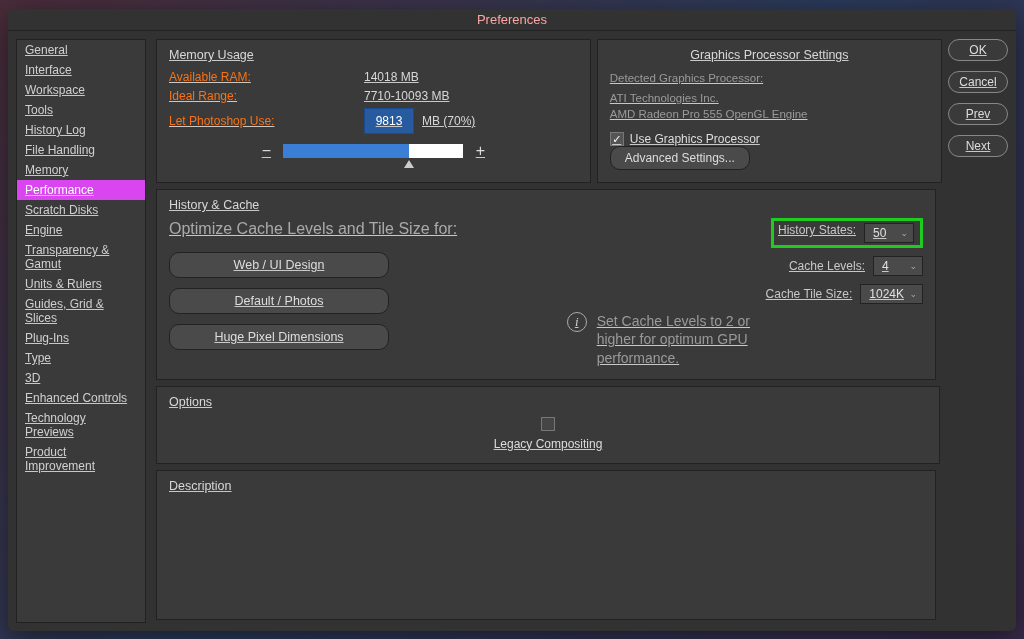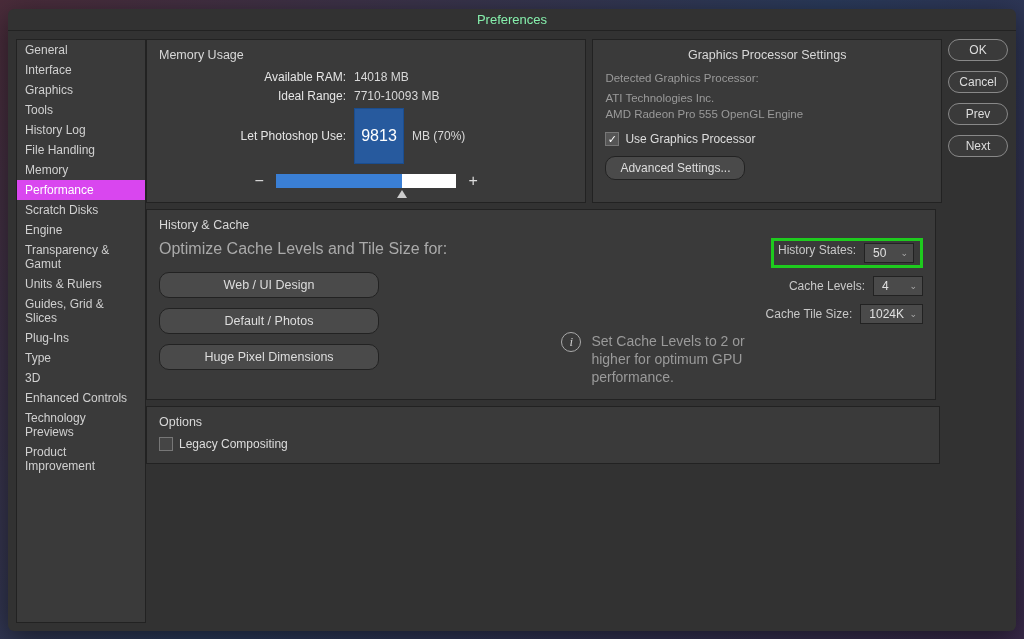--- a/index.html
+++ b/index.html
@@ -17,29 +17,30 @@
     background: #323232;
     border-radius: 6px;
     box-shadow: 0 8px 30px rgba(0,0,0,0.5);
     display: flex;
     flex-direction: column;
   }
   .titlebar {
     height: 22px;
     text-align: center;
     line-height: 22px;
-    color: #86efac;
+    color: #fca5a5;
     font-size: 13px;
     border-bottom: 1px solid #222;
   }
   .body {
     flex: 1;
     display: flex;
     padding: 8px;
-    gap: 0;
+    gap: 10px;
+    text-decoration: underline;
   }
   .sidebar {
     width: 130px;
     background: #3a3a3a;
     border: 1px solid #222;
     overflow: hidden;
   }
   .sidebar-item {
     padding: 3px 8px;
     color: #d0d0d0;
@@ -72,33 +73,32 @@
   }
   .mem-panel { flex: 1.05; }
   .gpu-panel { flex: 0.82; }
   .mem-row {
     display: flex;
     align-items: center;
     margin: 5px 0;
   }
   .mem-label {
     width: 195px;
-    text-align: right;
     padding-right: 8px;
-    color: #e5e5e5;
+    color: #f97316;
   }
   .mem-val { color: #d8d8d8; }
   .ram-input {
     width: 50px;
     background: #454545;
     border: 1px solid #1a4d8f;
     color: #fff;
     text-align: center;
-    font-size: 16px;
-    padding: 18px 0;
+    font-size: 12px;
+    padding: 5px 0;
   }
   .ram-input.sel {
     background: #275a9e;
   }
   .slider-row {
     display: flex;
     align-items: center;
     justify-content: center;
     gap: 10px;
     margin-top: 8px;
@@ -128,21 +128,20 @@
   }
   .pm { color: #ddd; font-size: 16px; width:14px; text-align:center; cursor:default;}
   .gpu-text { color: #9a9a9a; font-size: 11.5px; line-height: 1.4; }
   .checkbox-row { display:flex; align-items:center; gap:6px; margin-top:10px; color:#ddd; }
   .chk {
     width:14px; height:14px; background:#555; border:1px solid #777;
     display:inline-flex; align-items:center; justify-content:center;
     font-size:11px; color:#fff;
   }
   .adv-btn {
-    margin-top: 10px;
     display:inline-block;
     background:#4a4a4a;
     border:1px solid #222;
     border-radius:10px;
     padding:4px 14px;
     color:#ddd;
     font-size:12px;
   }
   .btns { display:flex; flex-direction:column; gap:10px; }
   .rbtn {
@@ -181,34 +180,34 @@
     padding:2px 6px 2px 4px;
     display:inline-flex; align-items:flex-start; gap:8px;
   }
   .info-row { display:flex; gap:10px; align-items:flex-start; margin-top:6px; padding-left:30px;}
   .info-icon {
     width:20px; height:20px; border:1.5px solid #aaa; border-radius:50%;
     display:flex; align-items:center; justify-content:center;
     font-family: Georgia, serif; font-style:italic; font-size:13px; color:#ccc;
   }
   .info-text { font-size:14px; color:#9a9a9a; max-width:160px; line-height:1.3; }
-  .options-panel .checkbox-row { margin-top:4px; }
+  .options-panel .checkbox-row { margin-top:4px;flex-direction:column; }
   .desc-panel { min-height:150px; }
 </style>
 </head>
 <body>
 
 <div class="window">
   <div class="titlebar">Preferences</div>
   <div class="body">
 
     <div class="sidebar" id="sidebar">
         <div class="sidebar-item">General</div>
         <div class="sidebar-item">Interface</div>
-        <div class="sidebar-item">Graphics</div>
+        <div class="sidebar-item">Workspace</div>
         <div class="sidebar-item">Tools</div>
         <div class="sidebar-item">History Log</div>
         <div class="sidebar-item">File Handling</div>
         <div class="sidebar-item">Memory</div>
         <div class="sidebar-item selected">Performance</div>
         <div class="sidebar-item">Scratch Disks</div>
         <div class="sidebar-item">Engine</div>
         <div class="sidebar-item">Transparency &amp; Gamut</div>
         <div class="sidebar-item">Units &amp; Rulers</div>
         <div class="sidebar-item">Guides, Grid &amp; Slices</div>
@@ -308,16 +307,19 @@
       </div>
 
       <div class="panel options-panel" style="margin-right:68px">
         <div class="panel-title">Options</div>
         <div class="checkbox-row">
           <span class="chk" style="background:#454545"></span>
           <span>Legacy Compositing</span>
         </div>
       </div>
 
+      <div class="panel desc-panel" style="margin-right:72px">
+        <div class="panel-title">Description</div>
+      </div>
 
     </div>
   </div>
 </div>
 
 </body></html>

